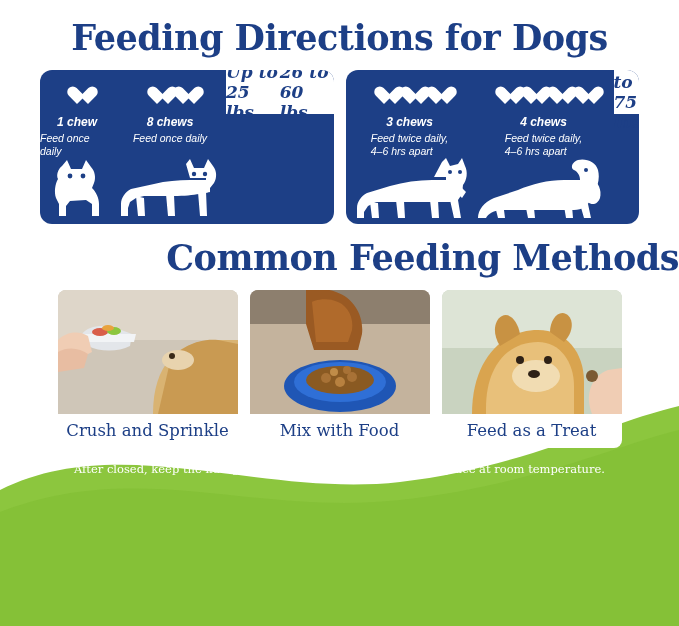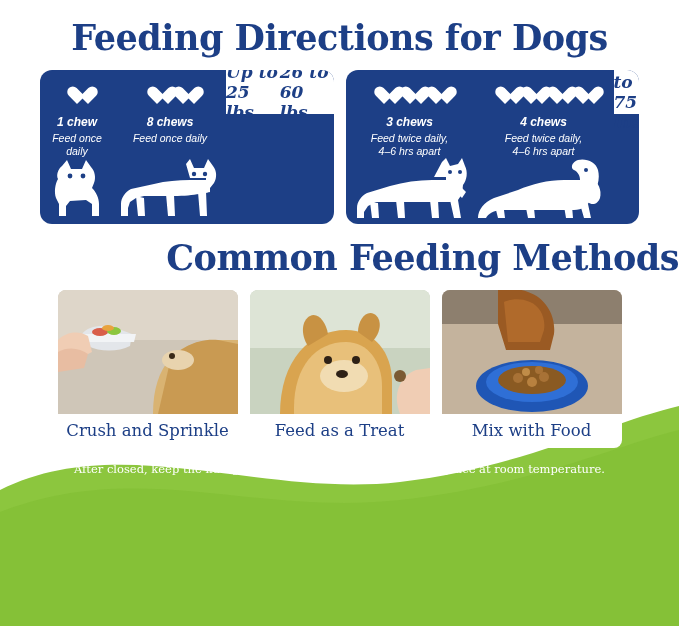--- a/index.html
+++ b/index.html
@@ -118,21 +118,21 @@
   .chew-count {
     color: #ffffff;
     font-size: 12px;
     font-weight: bold;
     margin-top: 5px;
     font-family: "Liberation Sans", sans-serif;
   }
   .chew-freq {
     color: #ffffff;
     font-size: 10.5px;
-    text-align: center;
+    text-align: left;
     line-height: 13px;
     margin-top: 3px;
     font-family: "Liberation Sans", sans-serif;
     min-height: 26px;
   }
   .dog-art {
     flex: 1;
     display: flex;
     align-items: flex-end;
     justify-content: center;
@@ -348,53 +348,53 @@
           <path d="M0 50 C8 42 20 40 30 46 L34 62 L10 74 L0 70 Z" fill="#f0cdb4"></path>
           <path d="M0 62 C10 56 22 58 30 64 L26 78 L0 82 Z" fill="#e8bda2"></path>
         </svg>
       </div>
       <div class="method-label">Crush and Sprinkle</div>
     </div>
 
     <div class="method-card">
       <div class="method-photo">
         <svg width="180" height="124" viewBox="0 0 180 124" preserveAspectRatio="xMidYMid slice" xmlns="http://www.w3.org/2000/svg">
-          <rect width="180" height="124" fill="#c9d3c0"></rect>
-          <rect y="0" width="180" height="58" fill="#dde4d6"></rect>
-          <path d="M30 124 C30 70 60 40 96 40 C124 40 142 62 142 92 L142 124 Z" fill="#d9a44f"></path>
-          <path d="M44 118 C44 76 66 52 96 52 C118 52 132 72 132 96 L132 124 L44 124 Z" fill="#e8c07a"></path>
-          <path d="M58 56 C50 44 52 30 60 26 C68 22 76 32 78 44 Z" fill="#c89243"></path>
-          <path d="M122 52 C132 42 132 28 124 24 C116 20 108 30 108 42 Z" fill="#c89243"></path>
-          <ellipse cx="94" cy="86" rx="24" ry="16" fill="#f1dcb2"></ellipse>
-          <circle cx="78" cy="70" r="4" fill="#2e2116"></circle>
-          <circle cx="106" cy="70" r="4" fill="#2e2116"></circle>
-          <ellipse cx="92" cy="84" rx="6" ry="4" fill="#2e2116"></ellipse>
-          <path d="M150 124 C142 104 150 86 166 80 L180 78 L180 124 Z" fill="#f0cdb4"></path>
-          <circle cx="150" cy="86" r="6" fill="#7a5a33"></circle>
-        </svg>
-      </div>
-      <div class="method-label">Feed as a Treat</div>
-    </div>
-
-    <div class="method-card">
-      <div class="method-photo">
-        <svg width="180" height="124" viewBox="0 0 180 124" preserveAspectRatio="xMidYMid slice" xmlns="http://www.w3.org/2000/svg">
           <rect width="180" height="124" fill="#b9a893"></rect>
           <rect y="0" width="180" height="34" fill="#8d7f6e"></rect>
           <rect y="34" width="180" height="90" fill="#c4b39d"></rect>
           <path d="M56 0 C56 0 70 -4 86 2 C104 8 114 26 112 44 L108 60 L64 60 L56 34 Z" fill="#9a5a23"></path>
           <path d="M62 12 C62 12 74 6 88 12 C98 16 104 28 102 40 L98 52 L66 52 Z" fill="#b06a2b"></path>
           <ellipse cx="90" cy="96" rx="56" ry="26" fill="#1f56b5"></ellipse>
           <ellipse cx="90" cy="92" rx="46" ry="20" fill="#2f6fd6"></ellipse>
           <ellipse cx="90" cy="90" rx="34" ry="14" fill="#8a5a22"></ellipse>
           <circle cx="76" cy="88" r="5" fill="#a87236"></circle>
           <circle cx="90" cy="92" r="5" fill="#b8813f"></circle>
           <circle cx="102" cy="87" r="5" fill="#a87236"></circle>
           <circle cx="84" cy="82" r="4" fill="#c08c48"></circle>
           <circle cx="97" cy="80" r="4" fill="#a87236"></circle>
         </svg>
       </div>
       <div class="method-label">Mix with Food</div>
     </div>
+
+    <div class="method-card">
+      <div class="method-photo">
+        <svg width="180" height="124" viewBox="0 0 180 124" preserveAspectRatio="xMidYMid slice" xmlns="http://www.w3.org/2000/svg">
+          <rect width="180" height="124" fill="#c9d3c0"></rect>
+          <rect y="0" width="180" height="58" fill="#dde4d6"></rect>
+          <path d="M30 124 C30 70 60 40 96 40 C124 40 142 62 142 92 L142 124 Z" fill="#d9a44f"></path>
+          <path d="M44 118 C44 76 66 52 96 52 C118 52 132 72 132 96 L132 124 L44 124 Z" fill="#e8c07a"></path>
+          <path d="M58 56 C50 44 52 30 60 26 C68 22 76 32 78 44 Z" fill="#c89243"></path>
+          <path d="M122 52 C132 42 132 28 124 24 C116 20 108 30 108 42 Z" fill="#c89243"></path>
+          <ellipse cx="94" cy="86" rx="24" ry="16" fill="#f1dcb2"></ellipse>
+          <circle cx="78" cy="70" r="4" fill="#2e2116"></circle>
+          <circle cx="106" cy="70" r="4" fill="#2e2116"></circle>
+          <ellipse cx="92" cy="84" rx="6" ry="4" fill="#2e2116"></ellipse>
+          <path d="M150 124 C142 104 150 86 166 80 L180 78 L180 124 Z" fill="#f0cdb4"></path>
+          <circle cx="150" cy="86" r="6" fill="#7a5a33"></circle>
+        </svg>
+      </div>
+      <div class="method-label">Feed as a Treat</div>
+    </div>
   </div>
 
   <div class="footer-note">After closed, keep the lid tightly closed and store in a cool, dry place at room temperature.</div>
 </div>
 
 </body></html>

